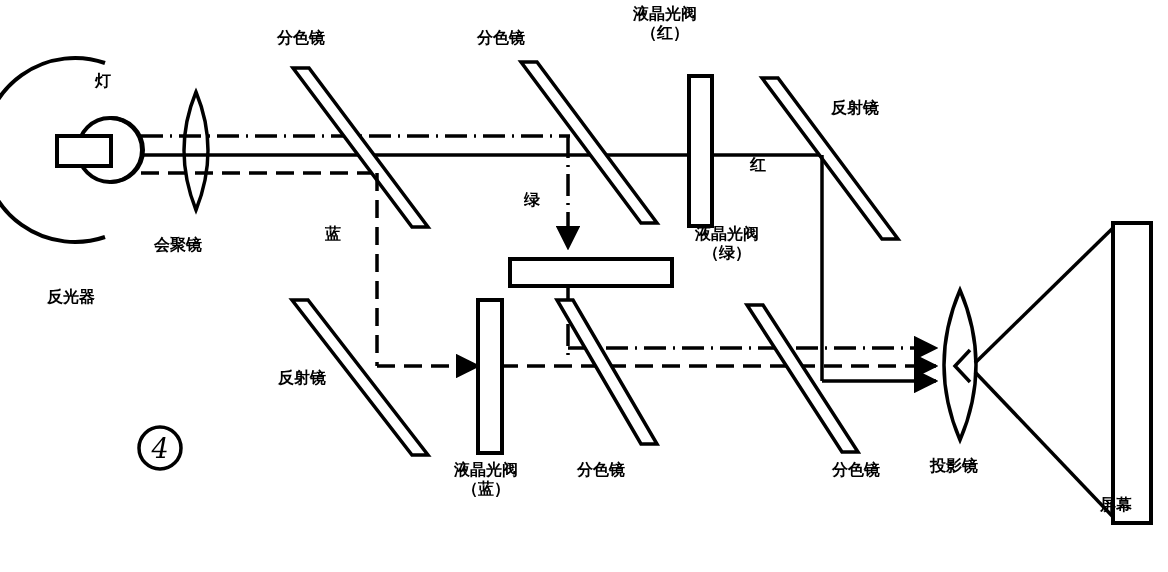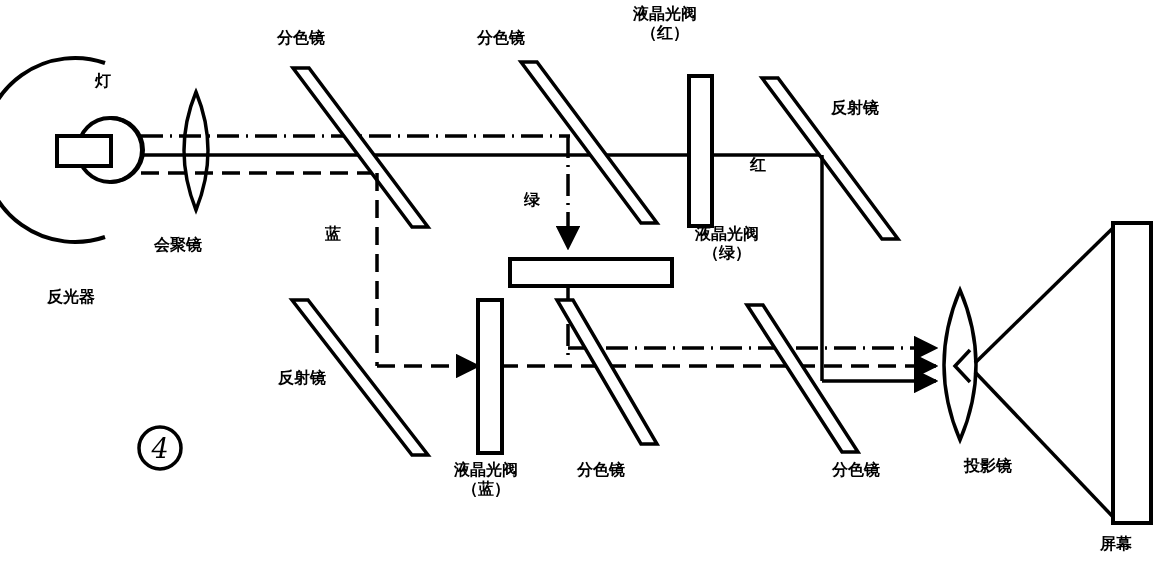--- a/index.html
+++ b/index.html
@@ -158,17 +158,17 @@
 
   <div class="lbl two-line" style="left:430px; top:462px; width:112px;">
     <div>液晶光阀</div>
     <div>（蓝）</div>
   </div>
 
   <div class="lbl" style="left:577px; top:462px;">分色镜</div>
 
   <div class="lbl" style="left:832px; top:462px;">分色镜</div>
 
-  <div class="lbl" style="left:964px; top:458px;">投影镜</div>
+  <div class="lbl" style="left:930px; top:458px;">投影镜</div>
 
-  <div class="lbl" style="left:1100px; top:536px;">屏幕</div>
+  <div class="lbl" style="left:1100px; top:497px;">屏幕</div>
 
 </div>
 
 </body></html>

